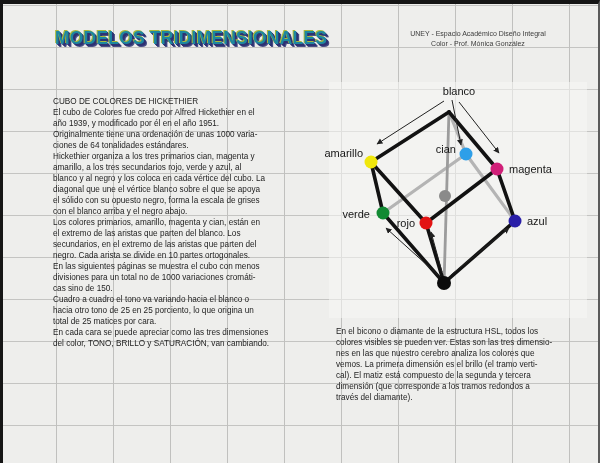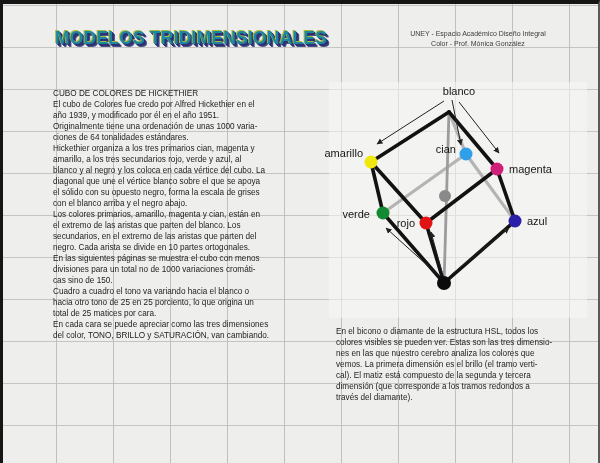--- a/index.html
+++ b/index.html
@@ -30,21 +30,21 @@
       -1px -1px 0 #a9b93a,
        1px  1px 0 #2e3273,
        2px  2px 0 #2e3273,
        3px  3px 0 rgba(46,50,115,0.85);
   }
   .credit {
     position: absolute; left: 400px; top: 25px; width: 150px;
     text-align: center; font-size: 7px; line-height: 9.5px; color: #3c3c3c;
   }
   .left-col {
-    position: absolute; left: 50px; top: 85px; width: 240px;
+    position: absolute; left: 50px; top: 93px; width: 240px;
     color: #232323;
   }
   .left-col .heading {
     font-size: 8.2px; line-height: 10.45px; font-weight: normal; margin: 0;
   }
   .body-text, .caption-text {
     font-size: 8.2px; line-height: 11px;
     white-space: pre; color: #232323;
   }
   .caption {

